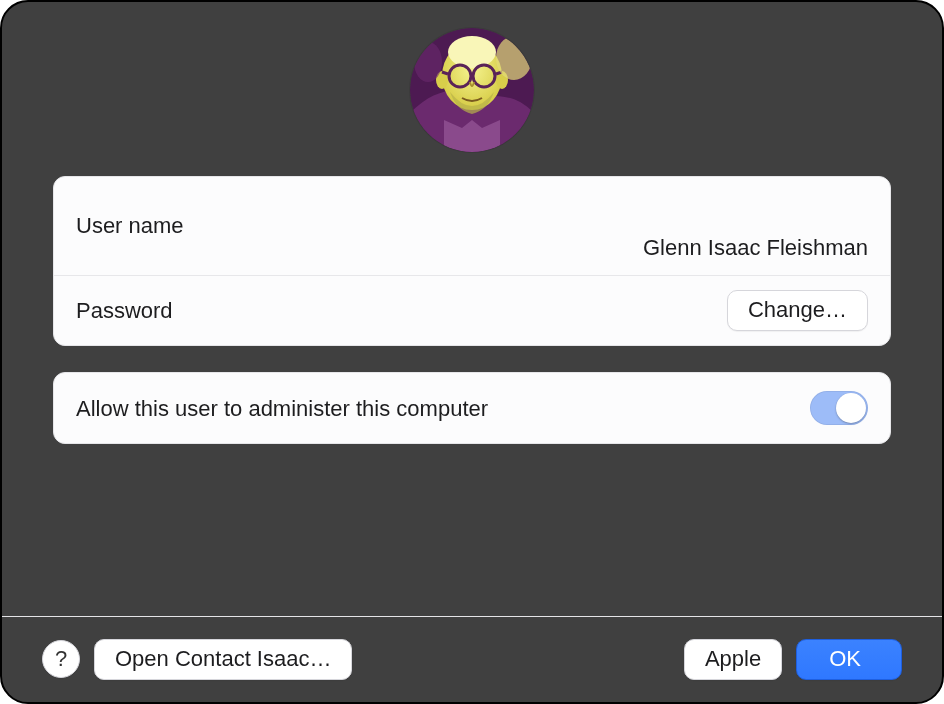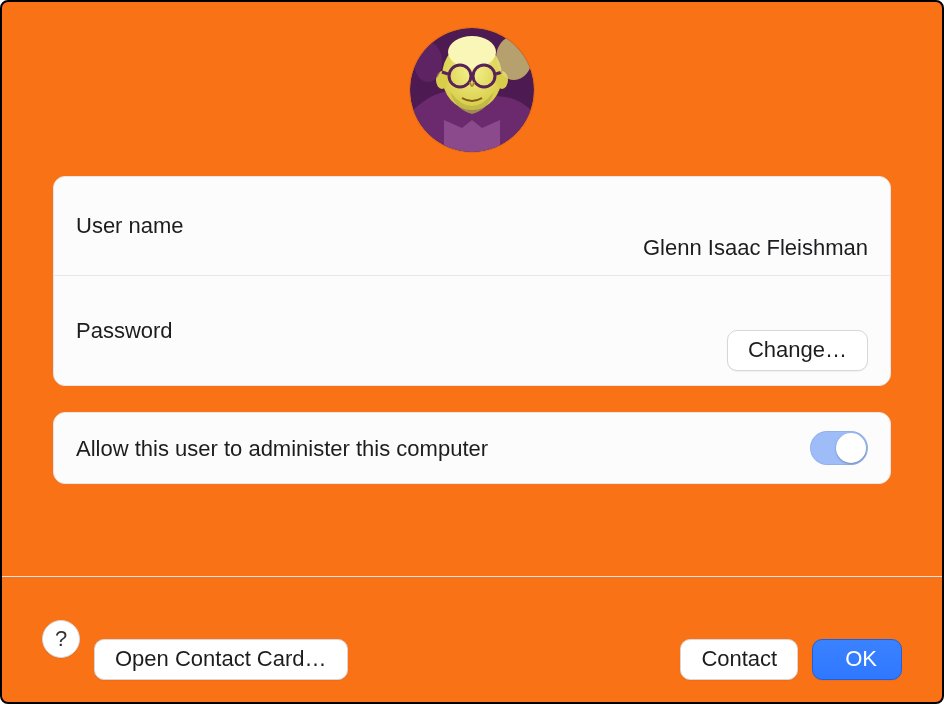--- a/index.html
+++ b/index.html
@@ -8,22 +8,22 @@
     width: 944px; height: 704px;
     font-family: -apple-system, "Helvetica Neue", Helvetica, Arial, sans-serif;
     background: #ffffff;
     color: #1d1d1f;
     -webkit-font-smoothing: antialiased;
   }
   .window {
     width: 944px;
     height: 704px;
     border: 2px solid #000;
-    border-radius: 8px;
-    background: #f97316;
+    border-radius: 28px;
+    background: #404040;
     position: relative;
     display: flex;
     flex-direction: column;
     overflow: hidden;
   }
   .content {
     flex: 1 1 auto;
     display: flex;
     flex-direction: column;
     align-items: center;
@@ -74,28 +74,27 @@
   .btn {
     font-size: 22px;
     padding: 6px 20px 8px 20px;
     border-radius: 10px;
     background: #ffffff;
     border: 1px solid #d6d6db;
     box-shadow: 0 1px 1px rgba(0,0,0,0.05);
     color: #1d1d1f;
     line-height: 1.15;
     cursor: pointer;
-    margin-top: 40px;
   }
   .btn-primary {
     background: #2f78ff;
     background: linear-gradient(#3b82ff, #2f78ff);
     color: #fff;
     border: 1px solid #1e5fe0;
-    padding: 6px 24px 8px 32px;
+    padding: 6px 40px 8px 32px;
   }
 
   
   .switch {
     width: 58px; height: 34px;
     border-radius: 17px;
     position: relative;
     border: 1px solid rgba(0,0,0,0.06);
     flex-shrink: 0;
   }
@@ -202,18 +201,18 @@
         </div>
       </div>
     </div>
 
   </div>
 
   <div class="footer">
     <div class="help-button">
       <span>?</span>
     </div>
-    <button class="btn">Open Contact Card…</button>
+    <button class="btn">Open Contact Isaac…</button>
     <div class="footer-spacer"></div>
-    <button class="btn">Contact</button>
+    <button class="btn">Apple</button>
     <button class="btn btn-primary">OK</button>
   </div>
 </div>
 
 </body></html>

